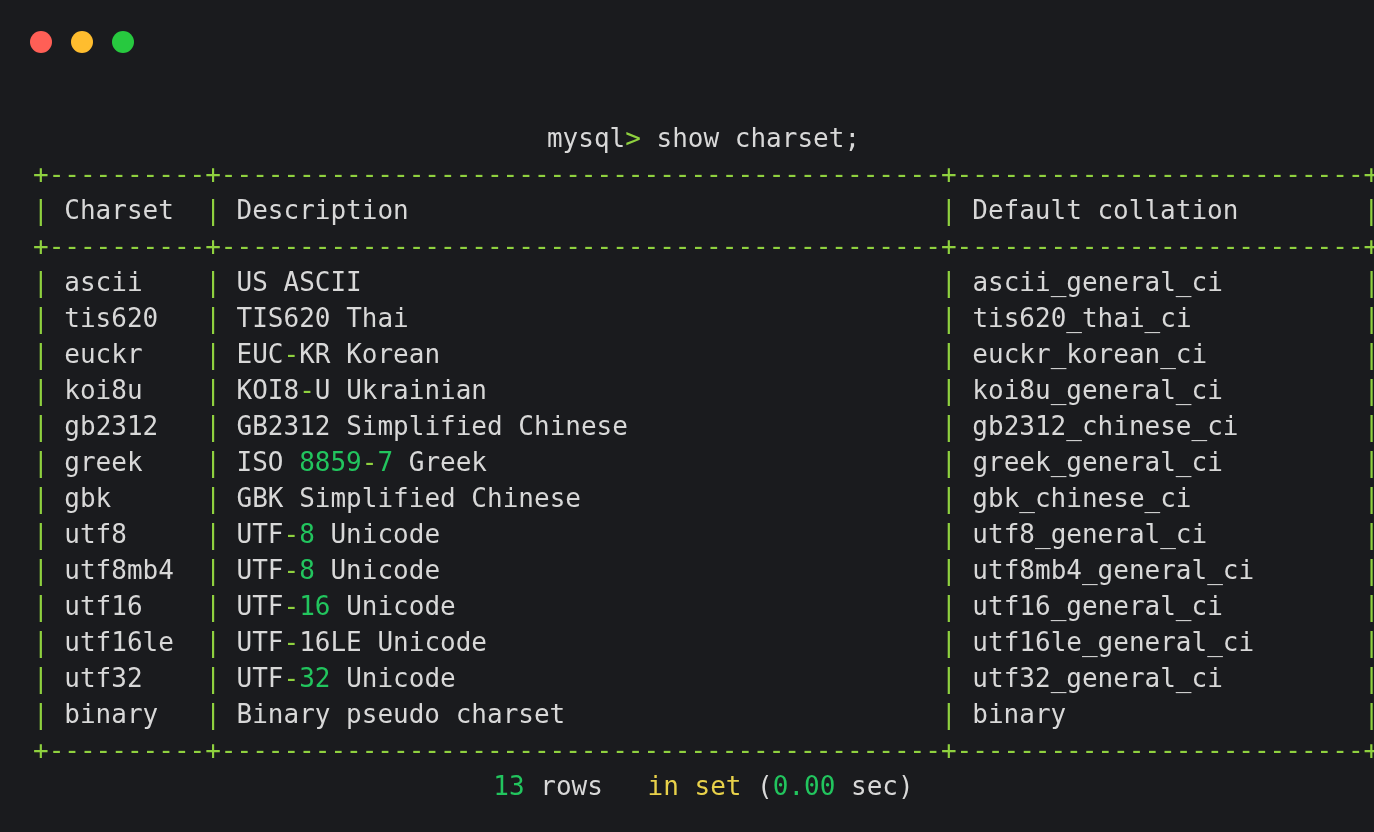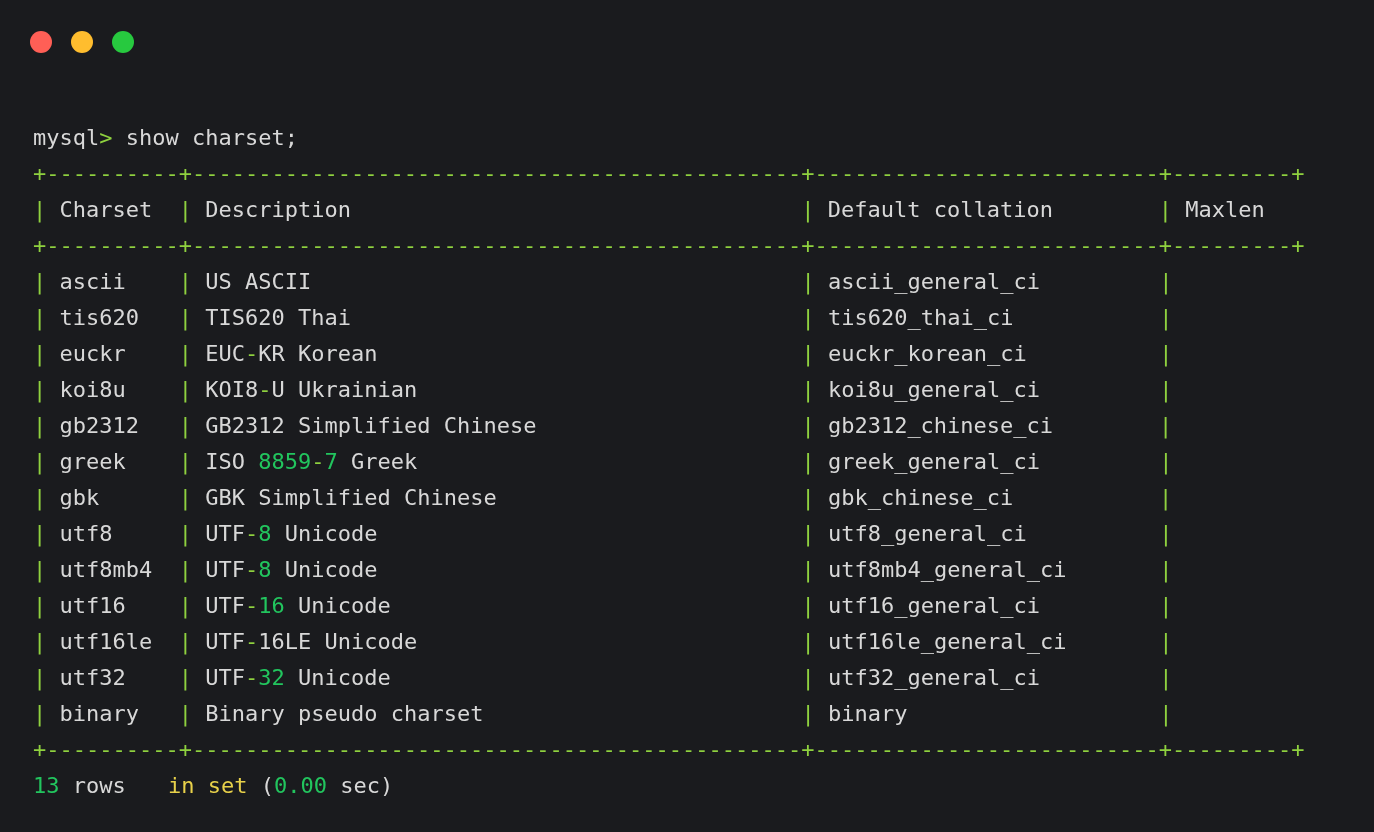--- a/index.html
+++ b/index.html
@@ -45,22 +45,23 @@
     bottom: 0;
     font-size: 25.6px;
     line-height: 36px;
     letter-spacing: 0px;
     white-space: pre;
     color: #d8d8d8;
   }
   .line {
     white-space: pre;
     height: 36px;
-    font-size: 22px;
+    font-size: 26px;
     line-height: 36px;
+    text-align: center;
   }
   
   .w  { color: #d8d8d8; }  
   .g  { color: #8fd13f; }  
   .r  { color: #22c55e; }  
   .y  { color: #e8d14a; margin-left: 29px; }  
 </style>
 </head>
 <body>
 

